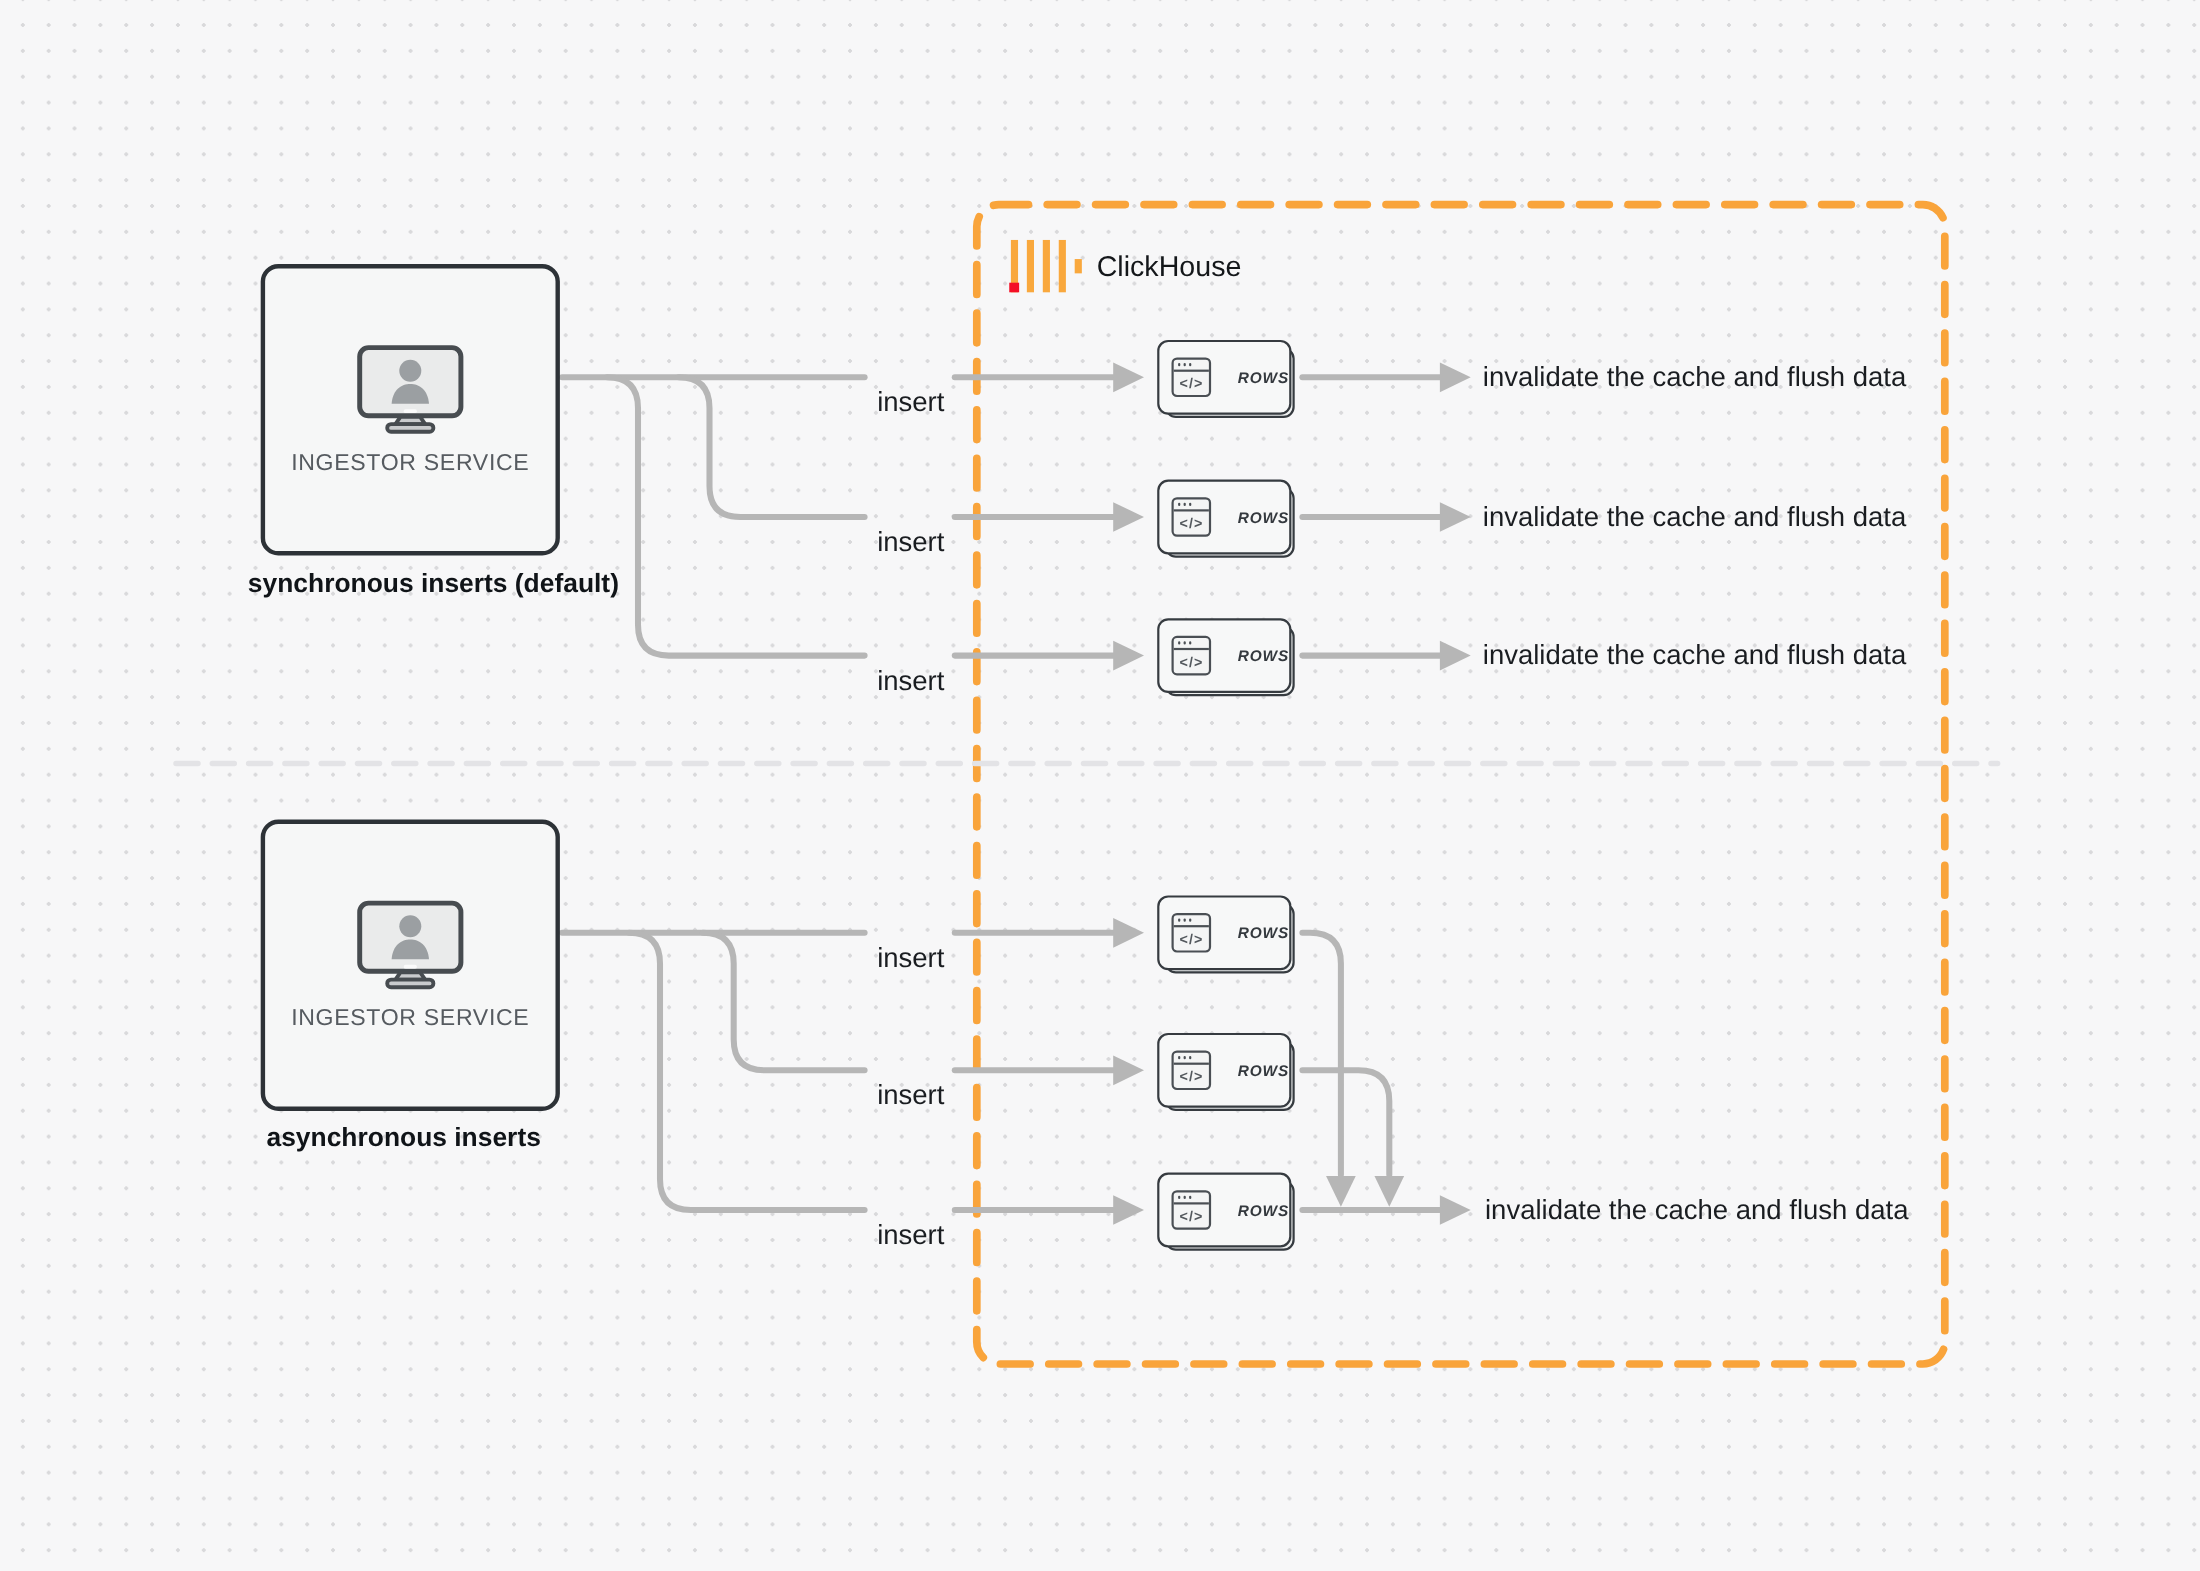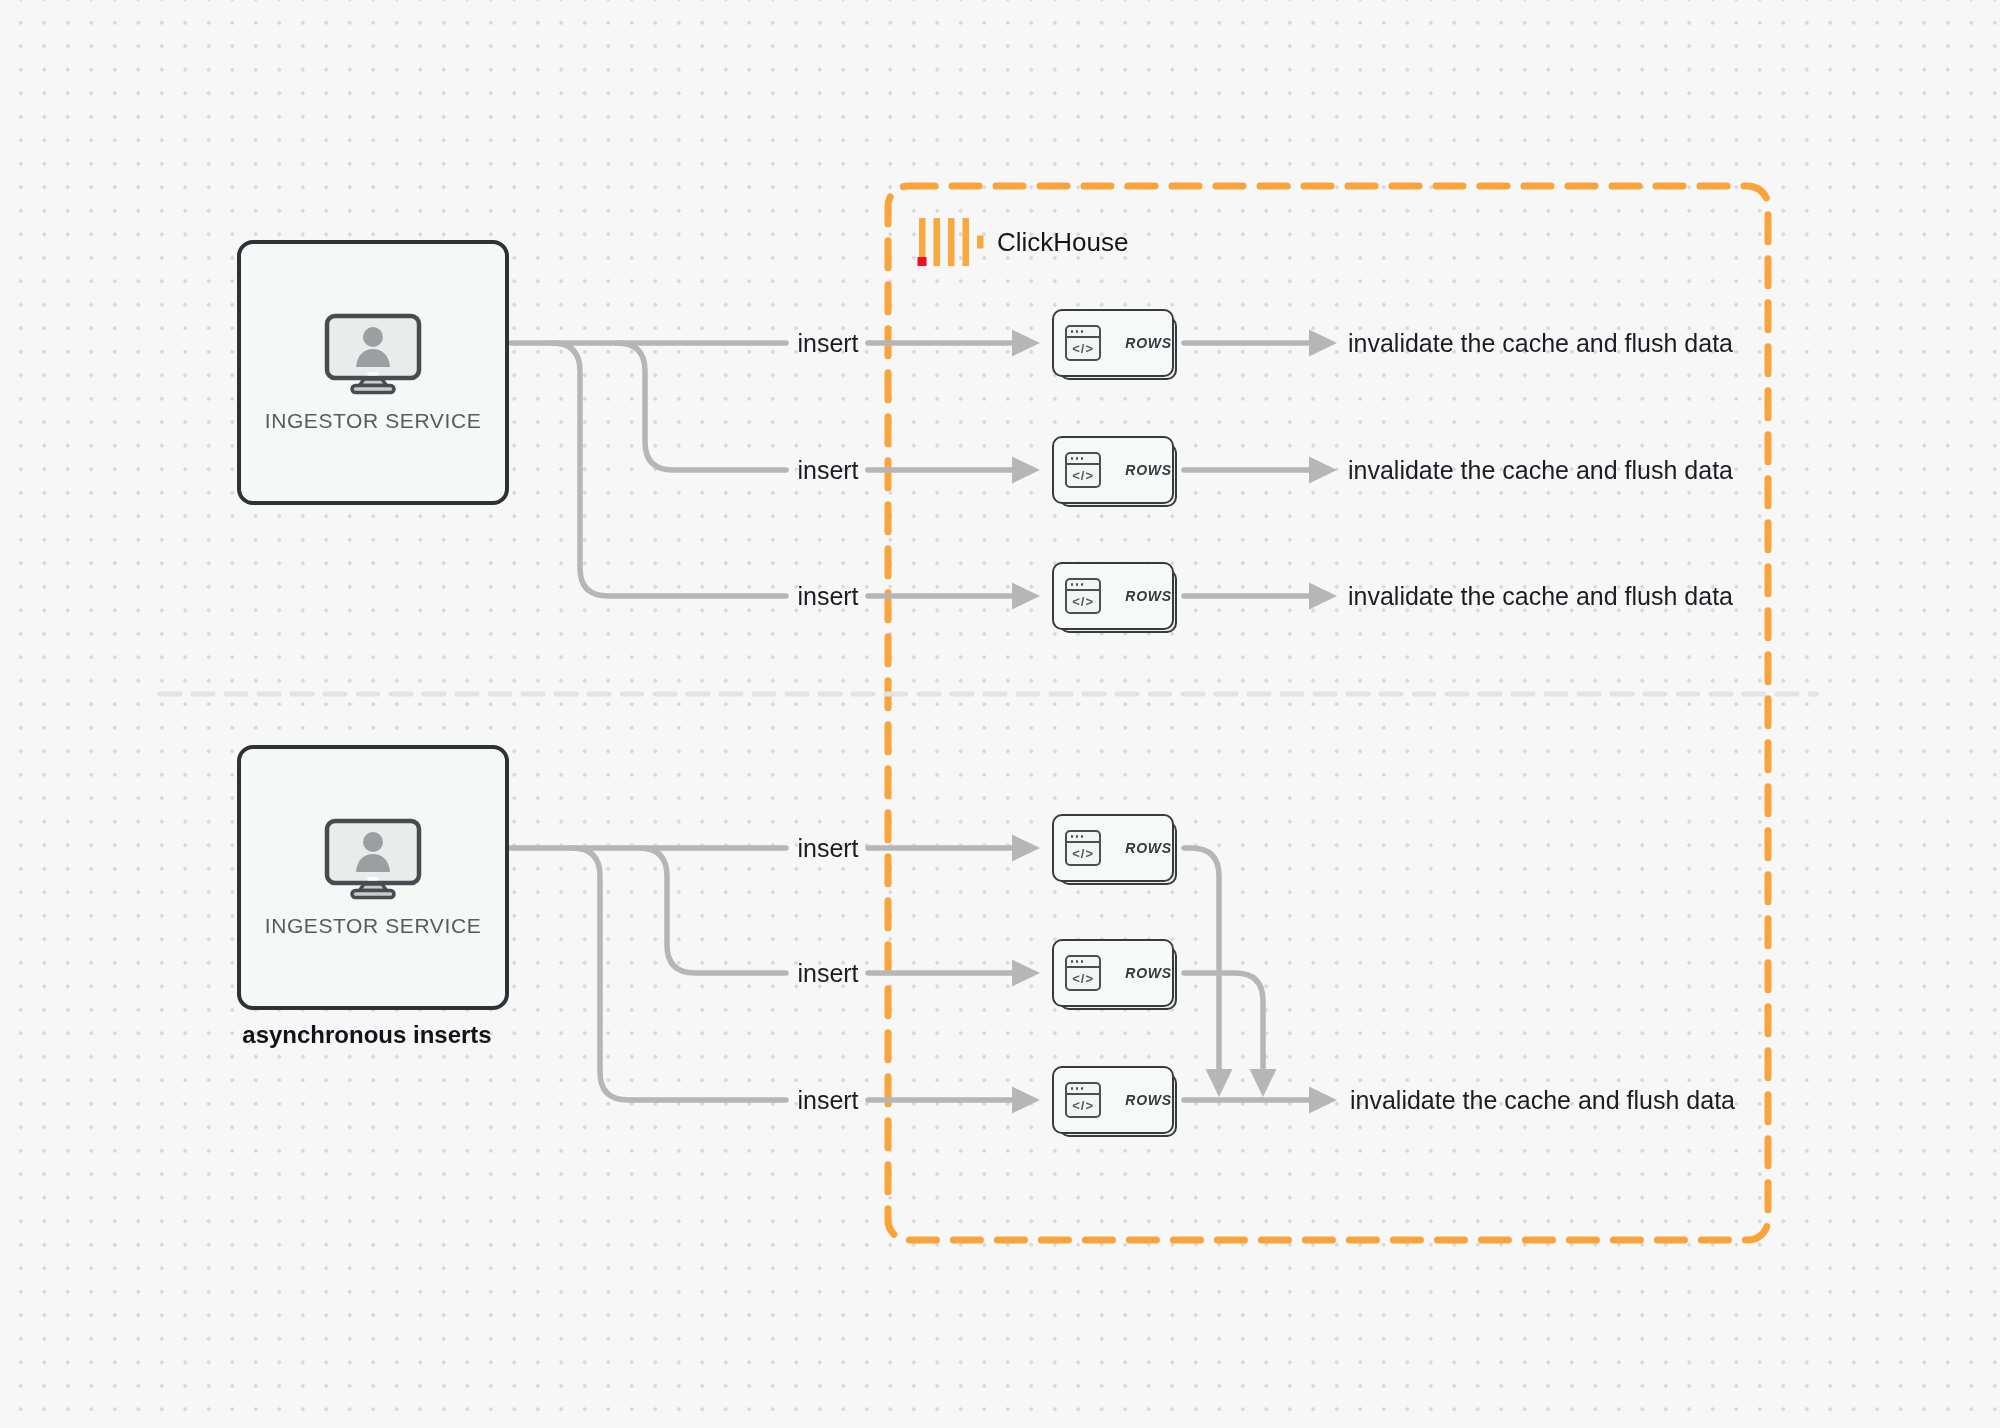--- a/index.html
+++ b/index.html
@@ -26,21 +26,21 @@
   .service-label { font-size:21px; color:#565b60; letter-spacing:0.6px; white-space:nowrap; }
 
   
   .caption {
     position:absolute; width:420px; text-align:center;
     font-size:24px; font-weight:700; color:#101418; white-space:nowrap;
   }
 
   
   .flow-text { position:absolute; font-size:25px; color:#1a1d21; white-space:nowrap; line-height:30px; }
-  .insert-label { width:100px; text-align:center; }
+  .insert-label { width:100px; text-align:center;margin-top:23px; }
 
   
   .rows-card {
     position:absolute; width:122px; height:68px; box-sizing:border-box;
     background:#f7f8f8; border:2.5px solid #363b40; border-radius:10px;
     display:flex; align-items:center;
   }
   .rows-card::before {
     content:""; position:absolute; left:5px; top:5px; width:100%; height:100%;
     box-sizing:border-box; background:#eef0f0; border:2.5px solid #363b40;
@@ -152,20 +152,21 @@
       <rect x="4" y="3" width="92" height="62" rx="8" fill="#eaebeb" stroke="#474c50" stroke-width="4.5"></rect>
       <circle cx="50" cy="24" r="10" fill="#9b9fa2"></circle>
       <path d="M33,54 C34,41 42,36 50,36 C58,36 66,41 67,54 Z" fill="#9b9fa2"></path>
       <rect x="44" y="59" width="12" height="3.5" rx="1.75" fill="#fbfbfb"></rect>
       <path d="M41,66 L59,66 L63.5,72.5 L36.5,72.5 Z" fill="#c9cbcd" stroke="#474c50" stroke-width="3.5" stroke-linejoin="round"></path>
       <rect x="29" y="72.5" width="42" height="7" rx="3.5" fill="#c9cbcd" stroke="#474c50" stroke-width="3.5"></rect>
     </svg>
     <div class="service-label">INGESTOR SERVICE</div>
   </div>
 
+  <div class="caption" style="left:184px; top:517px;">synchronous inserts (default)</div>
   <div class="caption" style="left:157px; top:1021px;">asynchronous inserts</div>
 
   <div class="flow-text insert-label" style="left:778px; top:328px;">insert</div>
   <div class="flow-text insert-label" style="left:778px; top:455px;">insert</div>
   <div class="flow-text insert-label" style="left:778px; top:581px;">insert</div>
   <div class="flow-text insert-label" style="left:778px; top:833px;">insert</div>
   <div class="flow-text insert-label" style="left:778px; top:958px;">insert</div>
   <div class="flow-text insert-label" style="left:778px; top:1085px;">insert</div>
 
   <div class="rows-card" style="left:1052px; top:309px;">

